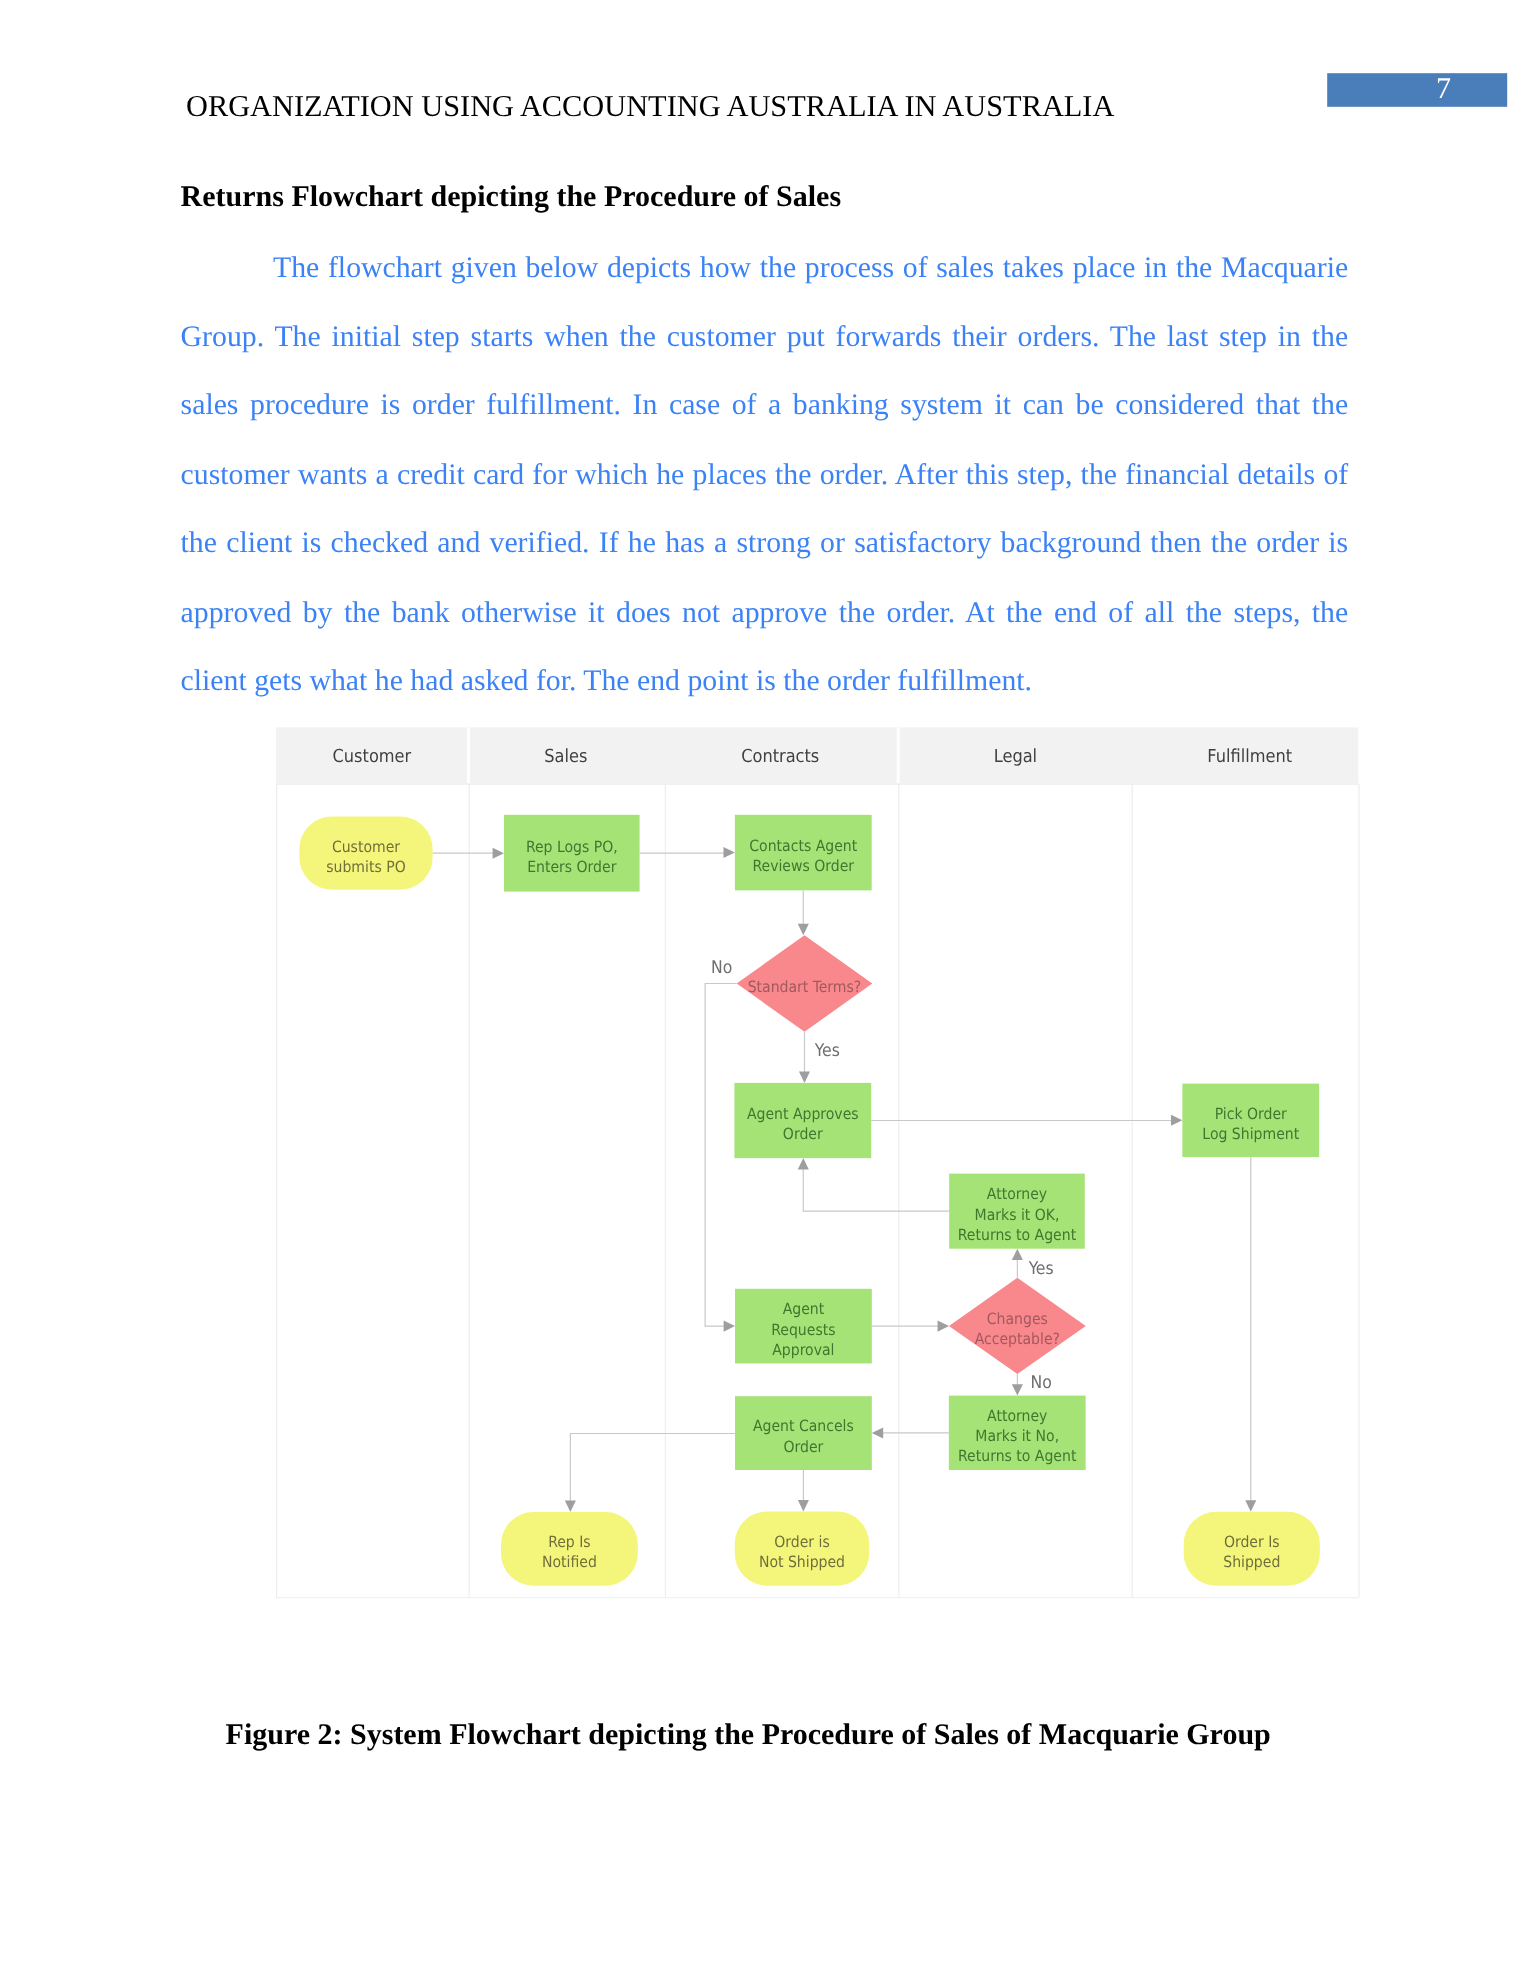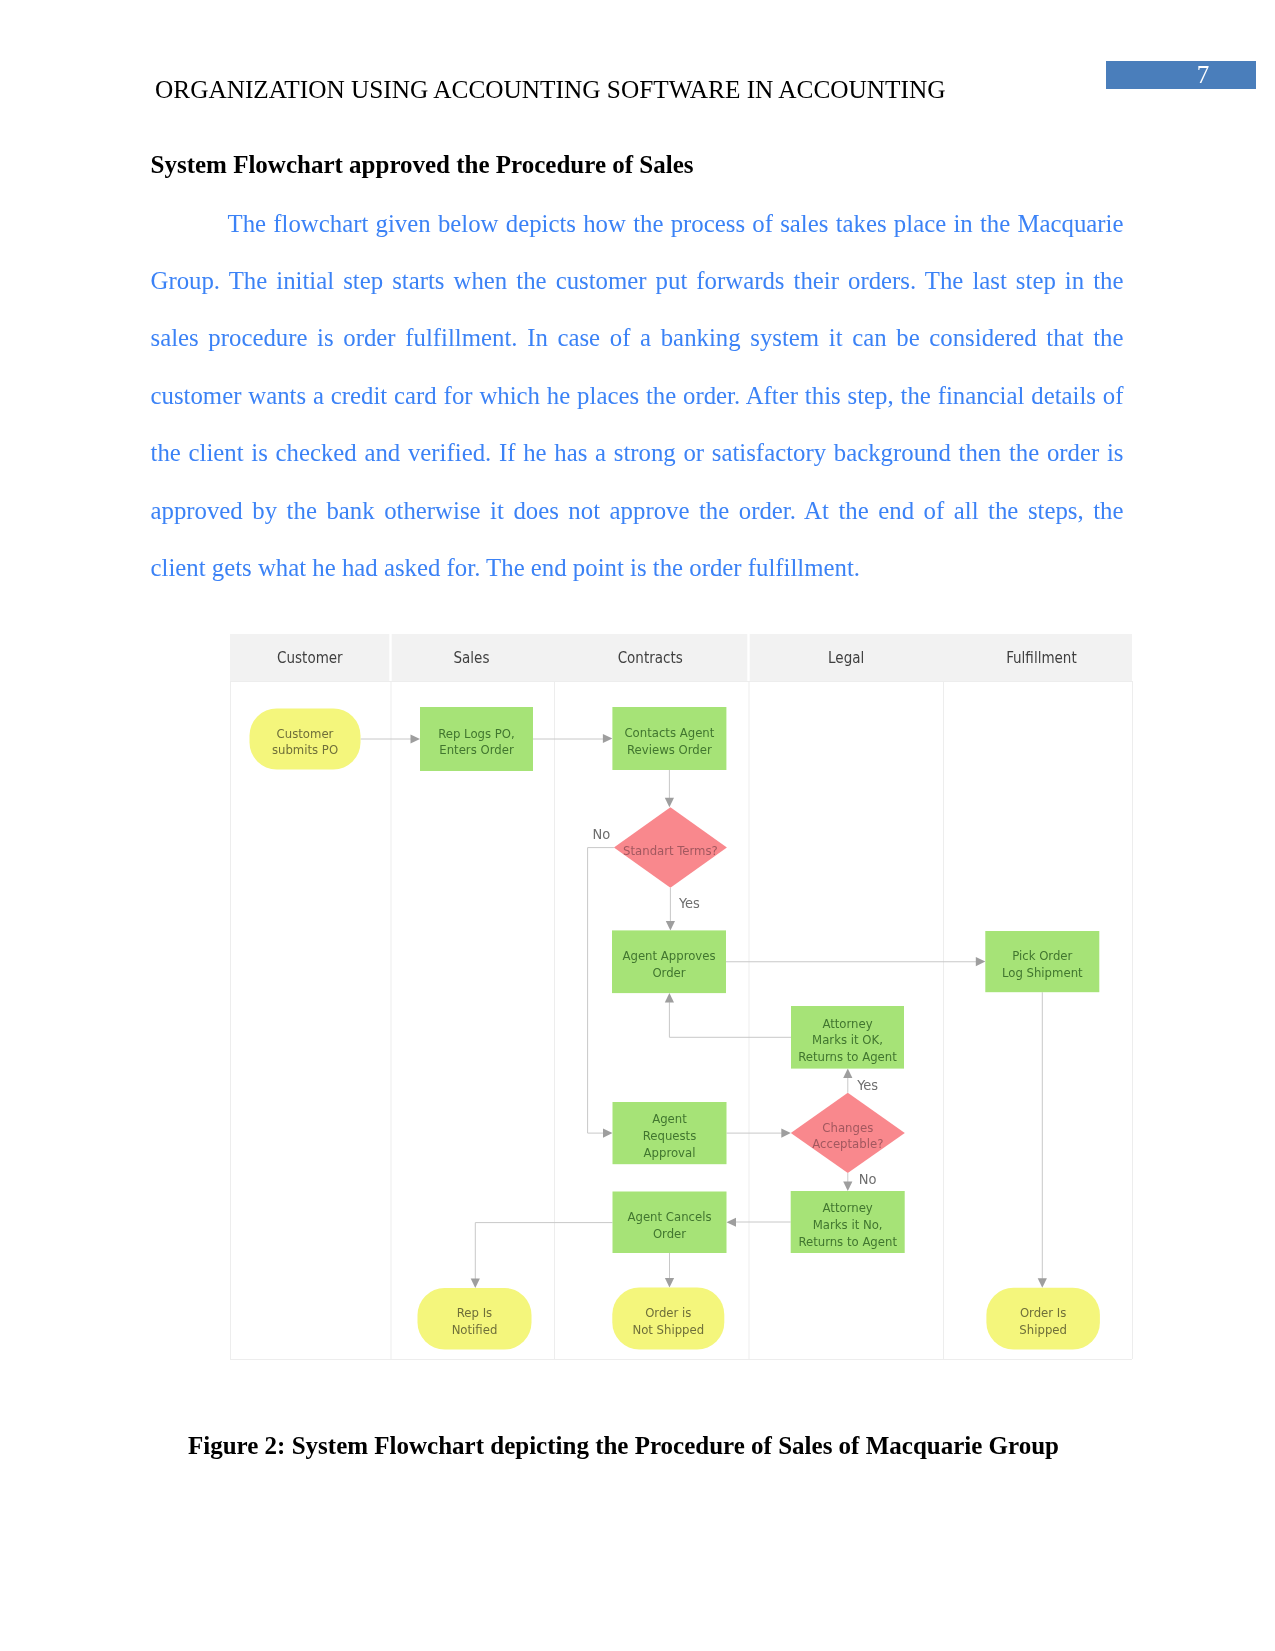--- a/index.html
+++ b/index.html
@@ -19,34 +19,34 @@
   
   .h-sub{position:absolute;left:150.5px;top:150px;font-size:25px;font-weight:bold;
          color:#000;line-height:30px;white-space:nowrap;}
   .para{position:absolute;left:150.5px;top:194.5px;width:973px;font-size:24.8px;
         line-height:57.47px;text-align:justify;color:#3b82f6;text-indent:77px;
         -webkit-hyphens:none;hyphens:none;}
   .caption{position:absolute;left:188px;top:1430.5px;width:973px;
            font-size:25px;font-weight:bold;color:#000;line-height:30px;white-space:nowrap;}
 
   
-  .chart{position:absolute;left:228px;top:634px;width:906px;height:726px;
+  .chart{position:absolute;left:228px;top:606px;width:906px;height:726px;
          filter:blur(0.6px);}
   .chart svg{display:block;}
 </style>
 </head>
 <body>
 
 <div class="page">
 
-  <div class="runhead">ORGANIZATION USING ACCOUNTING SOFTWARE IN ACCOUNTING</div>
+  <div class="runhead">ORGANIZATION USING ACCOUNTING AUSTRALIA IN AUSTRALIA</div>
   <div class="pagenum-box"></div>
   <div class="pagenum">7</div>
 
-  <div class="h-sub">System Flowchart approved the Procedure of Sales</div>
+  <div class="h-sub">Returns Flowchart depicting the Procedure of Sales</div>
   <div class="para">The flowchart given below depicts how the process of sales takes place in the Macquarie Group. The initial step starts when the customer put forwards their orders. The last step in the sales procedure is order fulfillment. In case of a banking system it can be considered that the customer wants a credit card for which he places the order. After this step, the financial details of the client is checked and verified. If he has a strong or satisfactory background then the order is approved by the bank otherwise it does not approve the order. At the end of all the steps, the client gets what he had asked for. The end point is the order fulfillment.</div>
 
   <div class="chart">
     <svg id="flow-svg" width="906" height="726" viewBox="0 0 906 726" xmlns="http://www.w3.org/2000/svg">
         <rect x="0" y="0" width="906" height="726" fill="#ffffff"></rect>
         <rect x="2" y="0" width="902" height="47" fill="#f2f2f2"></rect>
         <rect x="161.3" y="0" width="2.4" height="47" fill="#ffffff"></rect>
         <rect x="519.3" y="0" width="2.4" height="47" fill="#ffffff"></rect>
         <g stroke="#ededed" stroke-width="1" fill="none">
           <line x1="2.5" y1="47" x2="2.5" y2="725"></line>

